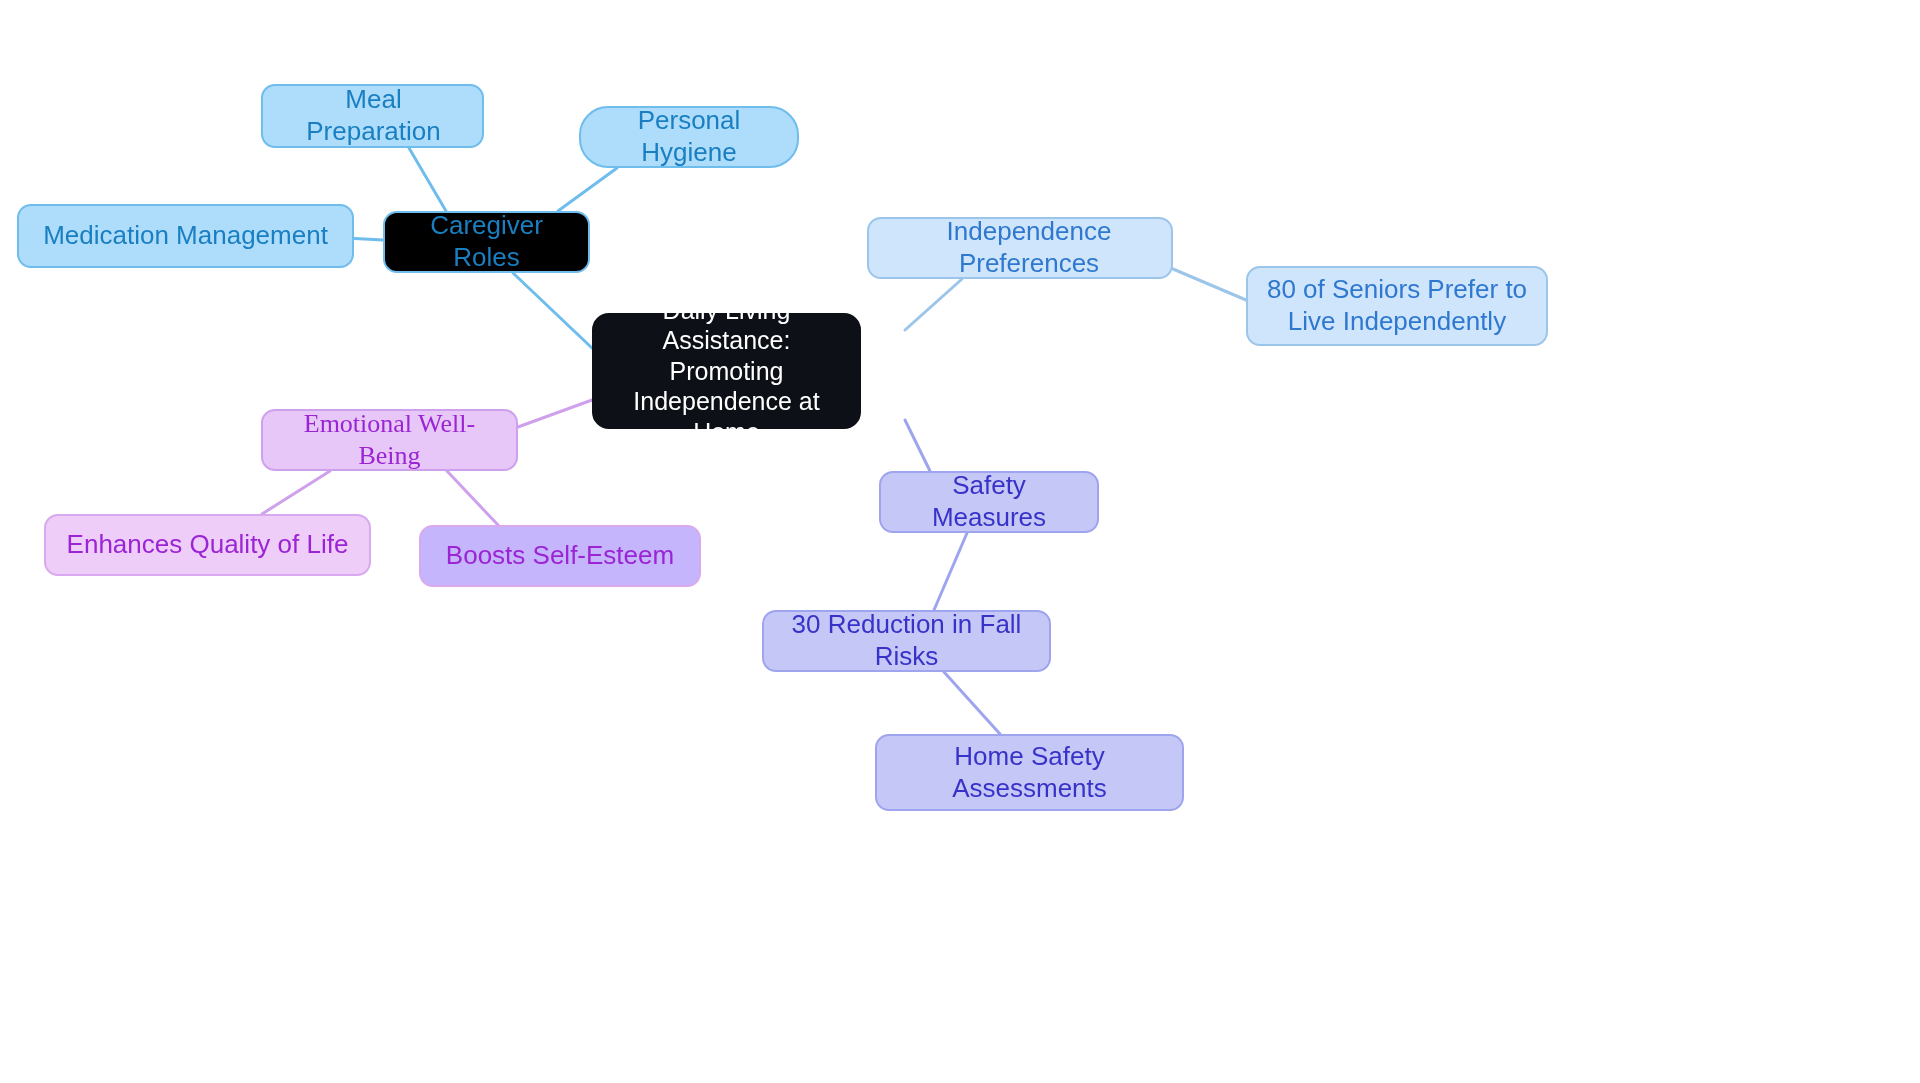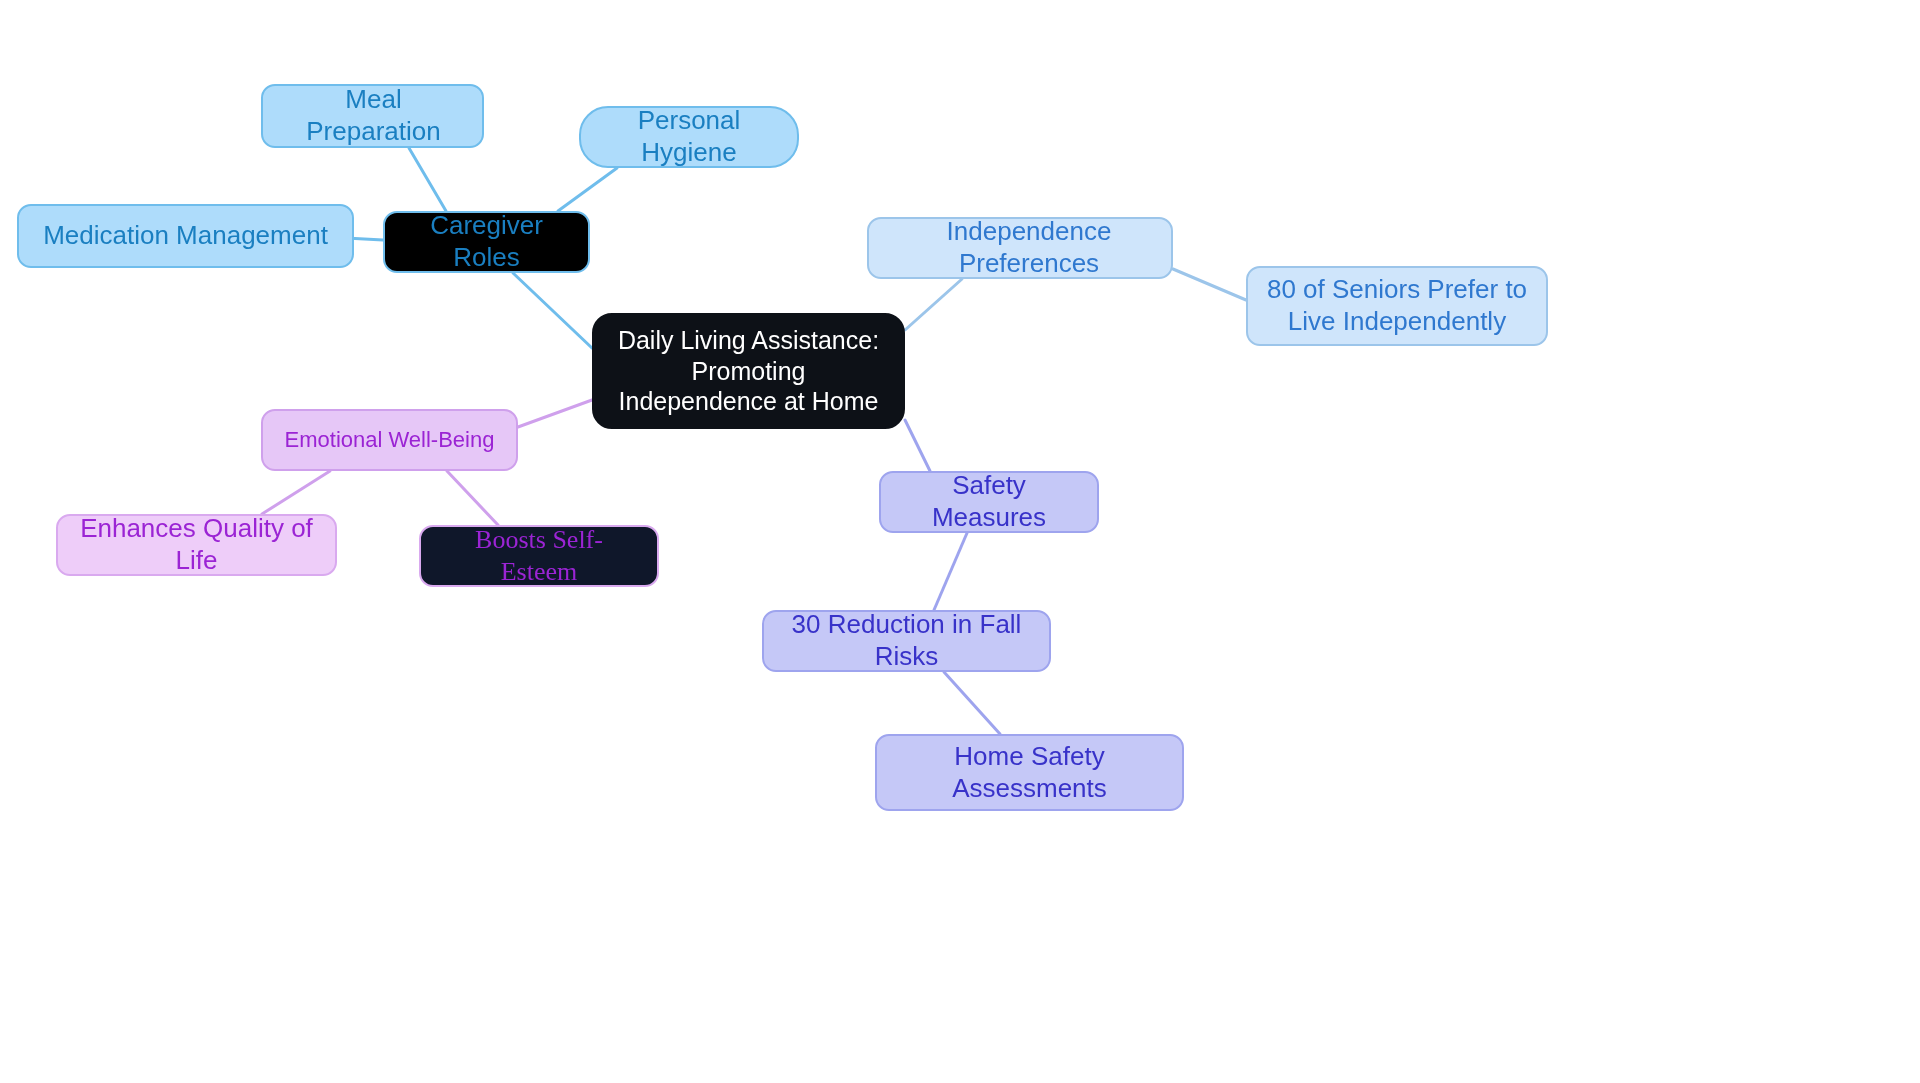--- a/index.html
+++ b/index.html
@@ -65,22 +65,23 @@
     background: #c5c8f7;
     border-color: #9ea4ee;
     color: #3832c9;
     font-size: 26px;
     z-index: 3;
   }
   .node-violet {
     background: #e6c7f7;
     border-color: #cfa0ec;
     color: #9b24d4;
-    font-size: 22px;
+    font-size: 26px;
     z-index: 3;
+    font-family: Liberation Serif, serif;
   }
   .node-violet-soft {
     background: #eecdf9;
     border-color: #d9a9ef;
     color: #9b24d4;
     font-size: 26px;
     z-index: 3;
   }
 </style>
 </head>
@@ -96,31 +97,31 @@
       <line x1="905" y1="330" x2="962" y2="279" stroke="#9cc5ea" stroke-width="3" stroke-linecap="round"></line>
       <line x1="1173" y1="269" x2="1246" y2="300" stroke="#9cc5ea" stroke-width="3" stroke-linecap="round"></line>
       <line x1="905" y1="420" x2="930" y2="471" stroke="#9ea4ee" stroke-width="3" stroke-linecap="round"></line>
       <line x1="967" y1="533" x2="934" y2="610" stroke="#9ea4ee" stroke-width="3" stroke-linecap="round"></line>
       <line x1="944" y1="672" x2="1000" y2="734" stroke="#9ea4ee" stroke-width="3" stroke-linecap="round"></line>
       <line x1="592" y1="400" x2="518" y2="427" stroke="#cfa0ec" stroke-width="3" stroke-linecap="round"></line>
       <line x1="330" y1="471" x2="262" y2="514" stroke="#cfa0ec" stroke-width="3" stroke-linecap="round"></line>
       <line x1="447" y1="471" x2="498" y2="525" stroke="#cfa0ec" stroke-width="3" stroke-linecap="round"></line>
     </svg>
 
-  <div class="node node-root" style="left: 592px; top: 313px; width: 313px; height: 116px; background: rgb(13, 17, 23); color: rgb(255, 255, 255);">Daily Living Assistance: Promoting Independence at Home</div>
+  <div class="node node-root" style="left: 592px; top: 313px; width: 269px; height: 116px; background: rgb(13, 17, 23); color: rgb(255, 255, 255); border-radius: 17px;">Daily Living Assistance: Promoting Independence at Home</div>
 
   <div class="node node-blue" style="left: 383px; top: 211px; width: 207px; height: 62px; background: #000000; border-color: rgb(111, 189, 236); color: rgb(26, 127, 193);">Caregiver Roles</div>
   <div class="node node-blue" style="left: 261px; top: 84px; width: 223px; height: 64px; background: rgb(174, 220, 251); border-color: rgb(111, 189, 236); color: rgb(26, 127, 193); padding-left: 20px;">Meal Preparation</div>
   <div class="node node-blue" style="left: 579px; top: 106px; width: 220px; height: 62px; background: rgb(174, 220, 251); border-color: rgb(111, 189, 236); color: rgb(26, 127, 193); border-radius: 29px;">Personal Hygiene</div>
   <div class="node node-blue" style="left: 17px; top: 204px; width: 337px; height: 64px; background: rgb(174, 220, 251); border-color: rgb(111, 189, 236); color: rgb(26, 127, 193);">Medication Management</div>
 
   <div class="node node-blue-soft" style="left: 867px; top: 217px; width: 306px; height: 62px; background: rgb(207, 229, 251); border-color: rgb(156, 197, 234); color: rgb(47, 120, 207); padding-left: 36px;">Independence Preferences</div>
   <div class="node node-blue-soft" style="left: 1246px; top: 266px; width: 302px; height: 80px; background: rgb(207, 229, 251); border-color: rgb(156, 197, 234); color: rgb(47, 120, 207);">80 of Seniors Prefer to Live Independently</div>
 
   <div class="node node-periwinkle" style="left: 871px; top: 471px; width: 220px; height: 62px; background: rgb(197, 200, 247); border-color: rgb(158, 164, 238); color: rgb(56, 50, 201); margin-left: 8px;">Safety Measures</div>
   <div class="node node-periwinkle" style="left: 762px; top: 610px; width: 289px; height: 62px; background: rgb(197, 200, 247); border-color: rgb(158, 164, 238); color: rgb(56, 50, 201);">30 Reduction in Fall Risks</div>
   <div class="node node-periwinkle" style="left: 875px; top: 734px; width: 309px; height: 77px; background: rgb(197, 200, 247); border-color: rgb(158, 164, 238); color: rgb(56, 50, 201);">Home Safety Assessments</div>
 
   <div class="node node-violet" style="left: 261px; top: 409px; width: 257px; height: 62px; background: rgb(230, 199, 247); border-color: rgb(207, 160, 236); color: rgb(155, 36, 212);">Emotional Well-Being</div>
-  <div class="node node-violet-soft" style="left: 56px; top: 514px; width: 281px; height: 62px; background: rgb(238, 205, 249); border-color: rgb(217, 169, 239); color: rgb(155, 36, 212);">Enhances Quality of Life</div>
-  <div class="node node-violet-soft" style="left: 419px; top: 525px; width: 240px; height: 62px; background: #0f172a; border-color: rgb(217, 169, 239); color: rgb(155, 36, 212); font-family: Liberation Serif, serif;">Boosts Self-Esteem</div>
+  <div class="node node-violet-soft" style="left: 44px; top: 514px; width: 327px; height: 62px; background: rgb(238, 205, 249); border-color: rgb(217, 169, 239); color: rgb(155, 36, 212);">Enhances Quality of Life</div>
+  <div class="node node-violet-soft" style="left: 419px; top: 525px; width: 282px; height: 62px; background: #c4b5fd; border-color: rgb(217, 169, 239); color: rgb(155, 36, 212);">Boosts Self-Esteem</div>
 
 </div>
 
 </body></html>

